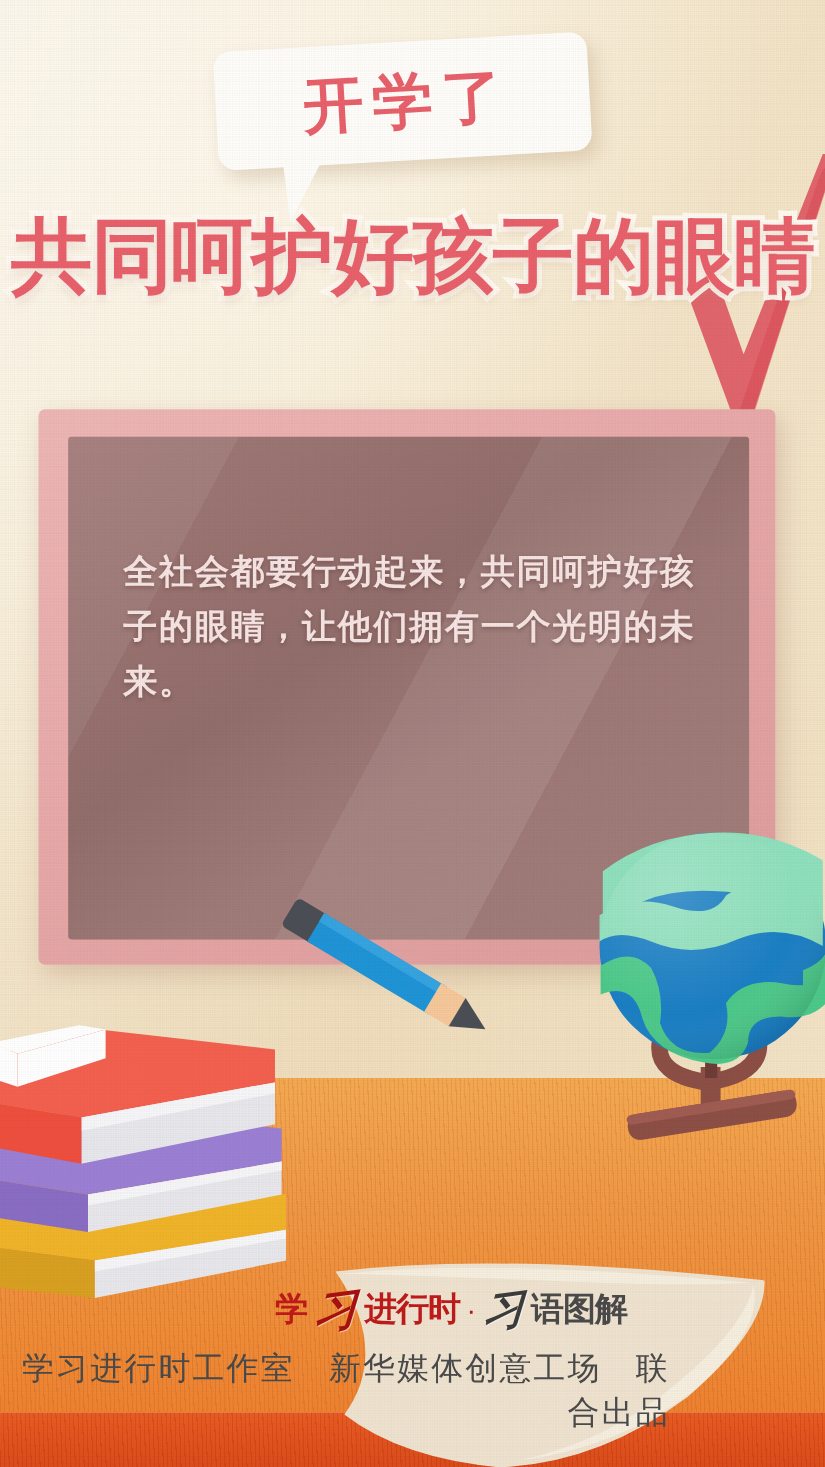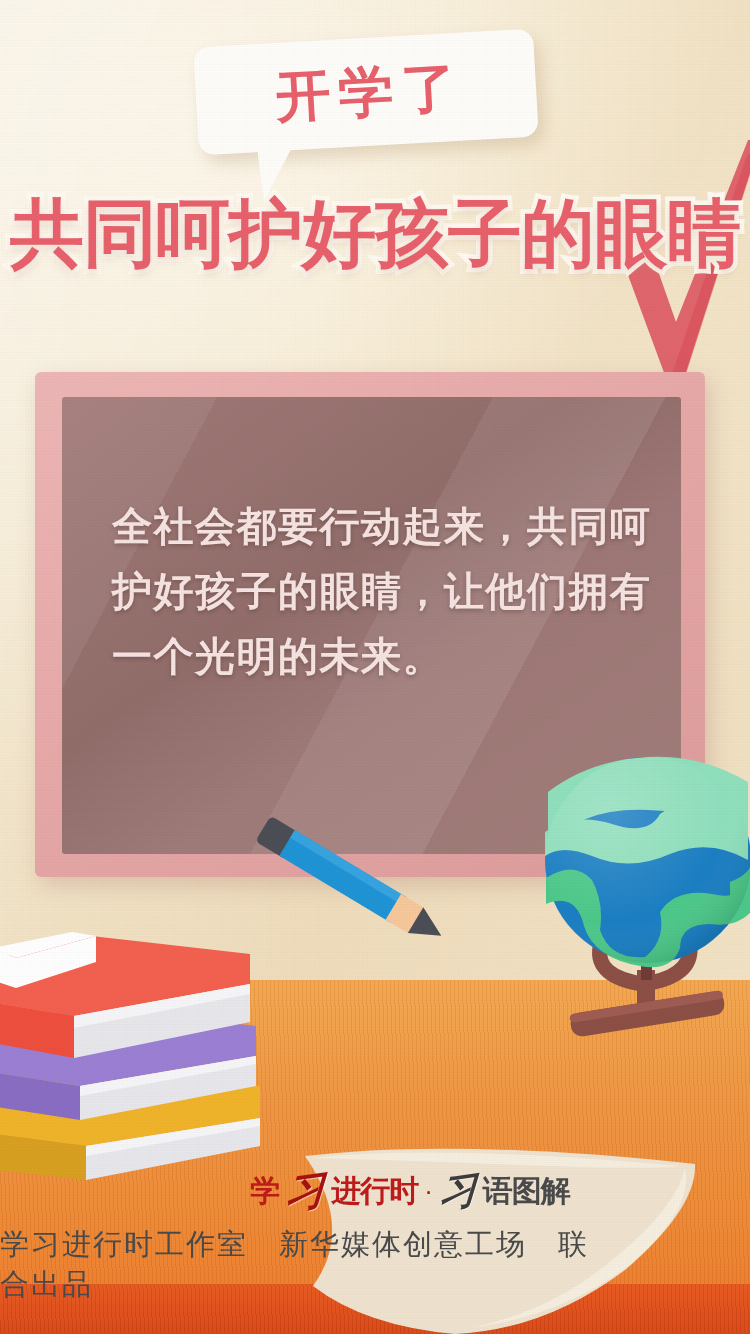--- a/index.html
+++ b/index.html
@@ -72,22 +72,22 @@
     position:absolute;left:27px;top:25px;right:24px;bottom:23px;
     background:linear-gradient(145deg,#9e7472 0%,#8d6764 40%,#9b7573 60%,#a07b78 100%);
     border-radius:3px;overflow:hidden;
   }
   .board-sheen{
     position:absolute;inset:0;
     background:linear-gradient(118deg, rgba(255,255,255,.10) 0 18%, rgba(255,255,255,.045) 18% 50%, rgba(255,255,255,.11) 50% 70%, rgba(255,255,255,.02) 70% 100%);
   }
   .board-text{
     position:absolute;left:50px;right:26px;top:98px;
-    color:#f6e4e2;font-size:40px;line-height:1.62;letter-spacing:1.5px;
-    font-family:Liberation Serif, serif;
+    color:#f6e4e2;font-size:31px;line-height:1.62;letter-spacing:1.5px;
+    font-family:Liberation Sans, sans-serif;
     text-shadow:0 2px 4px rgba(60,30,28,.30);
     font-weight:600;
   }
   
   .desk{
     position:absolute;left:0;top:980px;width:750px;height:304px;z-index:4;
     background:linear-gradient(180deg,#f5a84f 0%,#f09540 40%,#ef8a34 75%,#ee7f2c 100%);
   }
   .desk-grain{
     position:absolute;inset:0;opacity:.28;
@@ -126,21 +126,21 @@
   }
   .logo-dot{color:#b31616;font-size:26px;}
   .logo-xi2{
     color:#3c3c3c;font-size:38px;font-style:italic;font-weight:bold;
     transform:rotate(-8deg) skewX(-12deg);display:inline-block;
     text-shadow:1px 1px 0 rgba(255,255,255,.5);
   }
   .logo-b{color:#4a4a4a;}
   .credits{
     position:absolute;left:0;top:1225px;width:609px;z-index:12;
-    text-align:left;color:#4a4a4a;font-size:29px;letter-spacing:2px;
+    text-align:right;color:#4a4a4a;font-size:29px;letter-spacing:2px;
     font-family:"DejaVu Sans","Liberation Sans",sans-serif;
   }
 </style>
 </head>
 <body>
 
 <div class="poster">
 
   <div class="bg-wash"></div>
 

